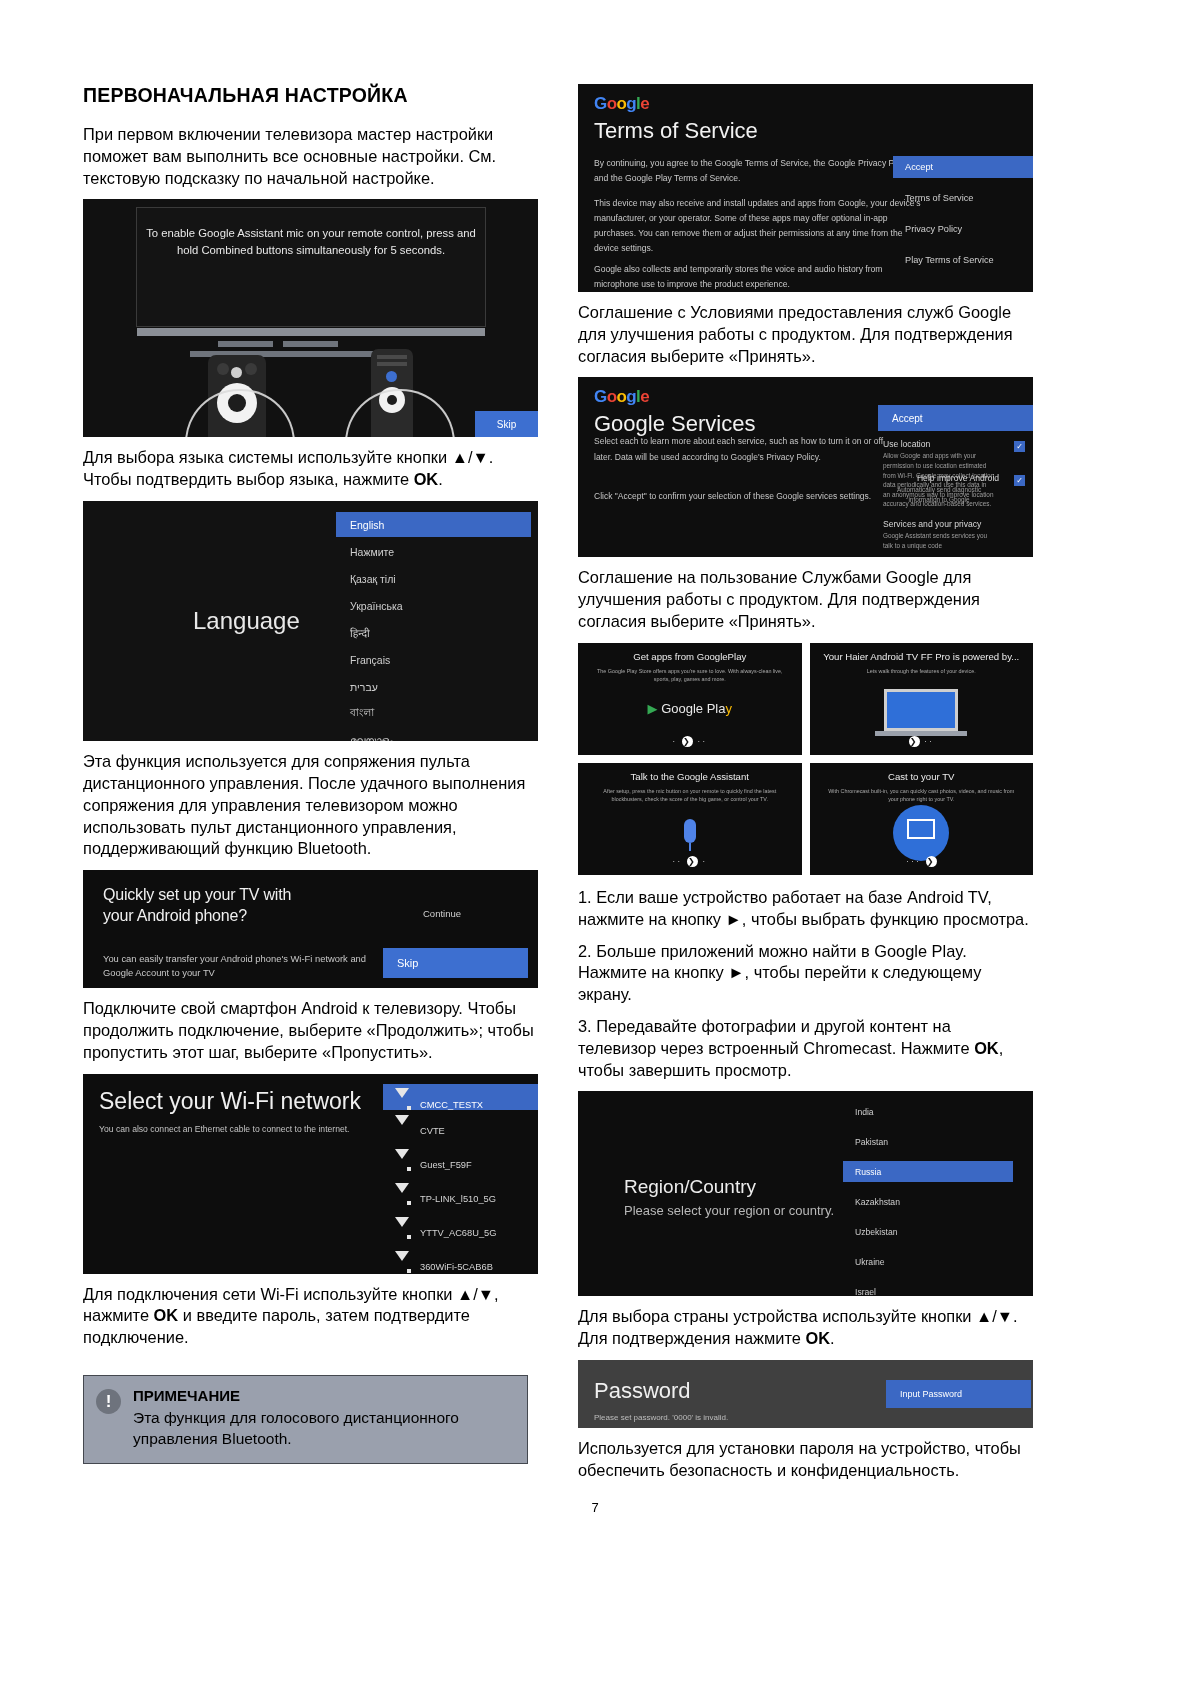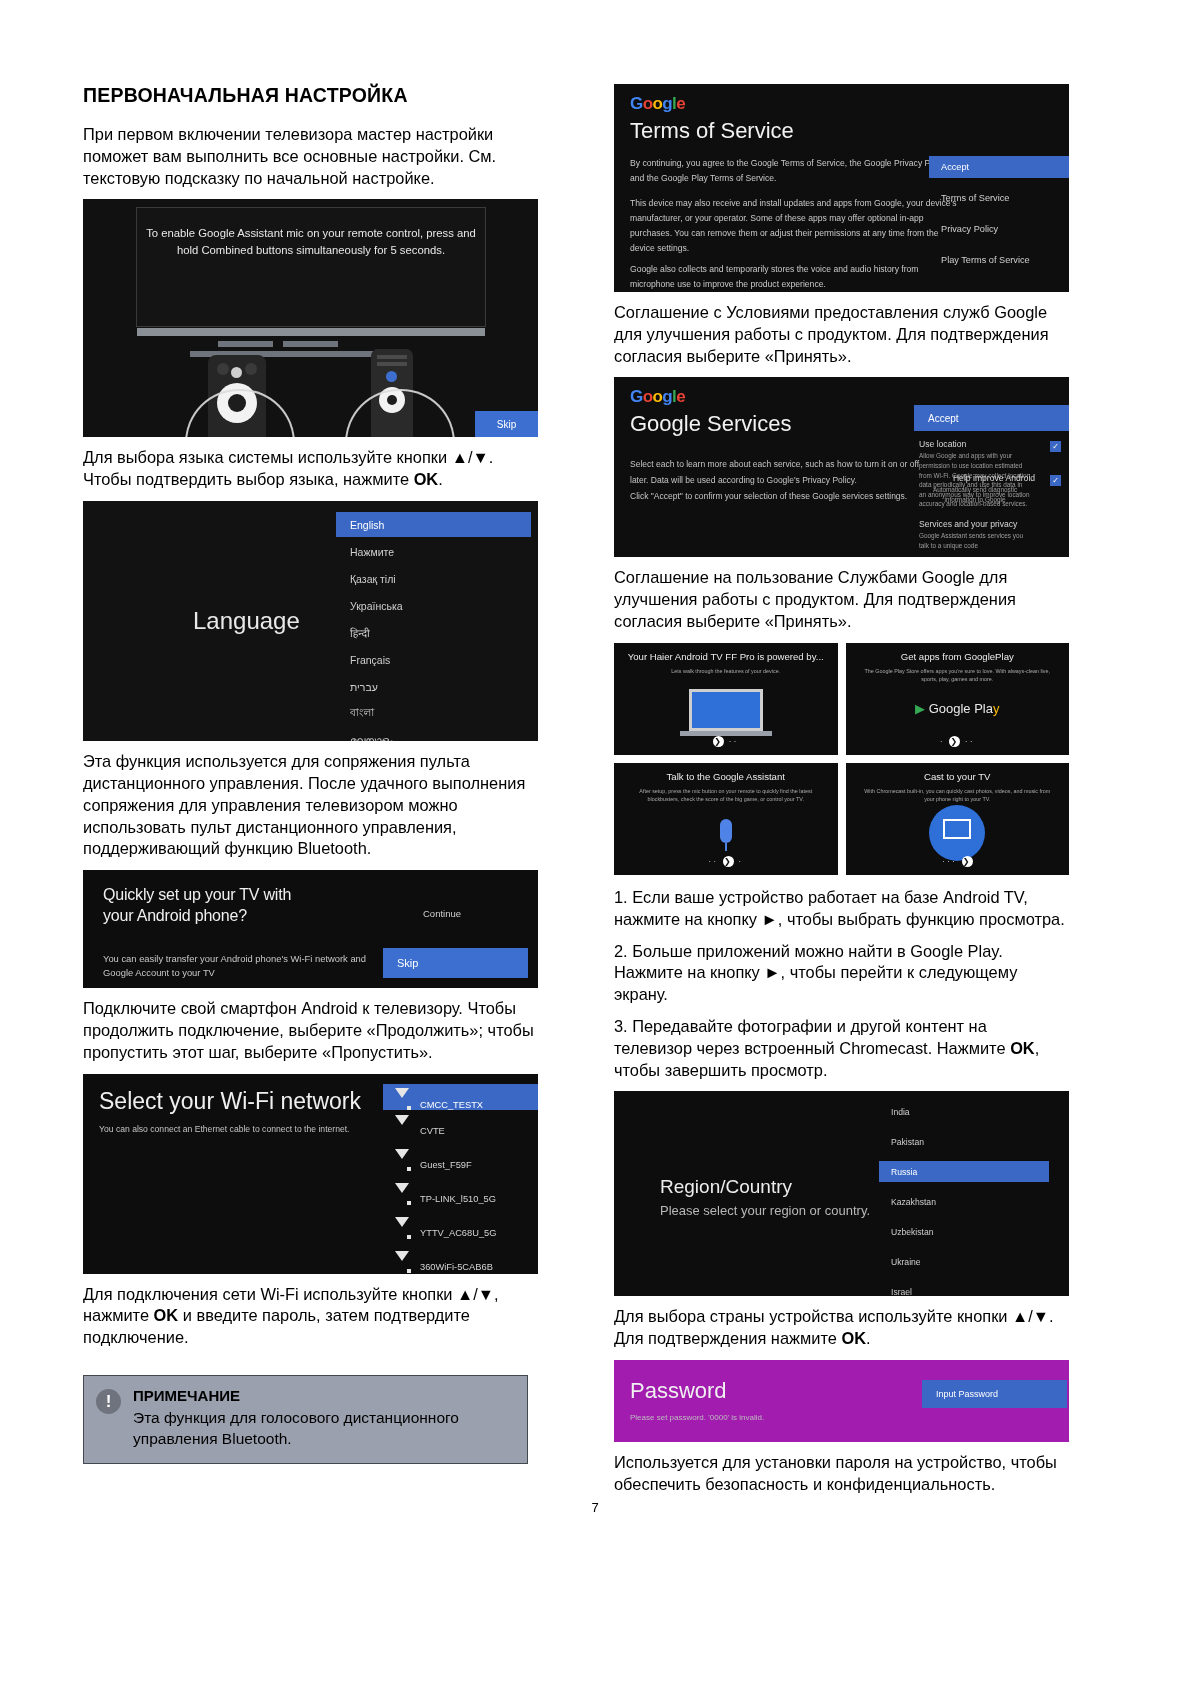--- a/index.html
+++ b/index.html
@@ -8,21 +8,21 @@
     background: #ffffff;
     font-family: "Liberation Sans", sans-serif;
     color: #000;
     position: relative;
     overflow: hidden;
   }
   .page { position: absolute; inset: 0; }
 
   .col { position: absolute; top: 84px; width: 455px; }
   .col-left  { left: 83px; }
-  .col-right { left: 578px; margin-left: 36px; }
+  .col-right { left: 578px; }
 
   h1.section-title {
     font-size: 19.5px; font-weight: bold; letter-spacing: .2px;
     margin-bottom: 17px;
   }
   p.body {
     font-size: 16.4px; line-height: 1.33; margin-bottom: 10px;
   }
   p.body b { font-weight: bold; }
 
@@ -162,21 +162,21 @@
   .dot-act{ display:inline-block; width:11px;height:11px;border-radius:50%;background:#fff;color:#111;
             font-size:8px; line-height:11px; text-align:center; vertical-align:middle; }
 
   .shot-final{ height:205px; background:#0d0d0d; position:relative; }
   .shot-final .t{ position:absolute; left:46px; top:85px; color:#ededed; font-size:19px; font-weight:300; }
   .shot-final .sub{ position:absolute; left:46px; top:112px; color:#b8b8b8; font-size:13px; }
   .shot-final .list{ position:absolute; left:265px; top:10px; width:170px; }
   .shot-final .li{ height:21px; display:flex; align-items:center; padding-left:12px; color:#cfcfcf; font-size:8.6px; margin-bottom:9px; }
   .shot-final .li.sel{ background:#3b68c4; color:#fff; }
 
-  .pwd{ height:82px; background:#a21caf; position:relative; }
+  .pwd{ height:68px; background:#404040; position:relative; }
   .pwd .t{ position:absolute; left:16px; top:18px; color:#f0f0f0; font-size:22px; font-weight:300; }
   .pwd .sub{ position:absolute; left:16px; top:53px; color:#bdbdbd; font-size:8px; }
   .pwd .btn{ position:absolute; left:308px; top:20px; width:145px; height:28px; background:#3b68c4;
              color:#fff; font-size:9px; display:flex; align-items:center; padding-left:14px; }
 
   .pageno{ position:absolute; left:0; right:0; top:1500px; text-align:center; font-size:13px; }
 </style>
 </head>
 <body>
 
@@ -309,21 +309,21 @@
       </div>
     </div>
 
     <p class="body">Соглашение с Условиями предоставления служб Google для улучшения работы с продуктом. Для подтверждения согласия выберите «Принять».</p>
 
     <div class="shot sG gsv">
       <div class="glogo goog">
         <i class="g1">G</i><i class="g2">o</i><i class="g3">o</i><i class="g4">g</i><i class="g5">l</i><i class="g6">e</i>
       </div>
       <div class="h">Google Services</div>
-      <div class="p" style="top:80px;">Select each to learn more about each service, such as how to turn it on or off later. Data will be used according to Google's Privacy Policy.</div>
+      <div class="p" style="top:57px;">Select each to learn more about each service, such as how to turn it on or off later. Data will be used according to Google's Privacy Policy.</div>
       <div class="p" style="top:112px;">Click "Accept" to confirm your selection of these Google services settings.</div>
       <div class="accept">Accept</div>
 
       <div class="opt" style="top:62px;">
         <div class="ti">Use location</div>
         <div class="de">Allow Google and apps with your permission to use location estimated from Wi-Fi. Google may collect location data periodically and use this data in an anonymous way to improve location accuracy and location-based services.</div>
         <div class="chk" style="top:2px;">✓</div>
       </div>
       <div class="opt" style="top:96px;text-align:center;">
         <div class="ti">Help improve Android</div>
@@ -332,34 +332,34 @@
       </div>
       <div class="opt" style="top:142px;">
         <div class="ti">Services and your privacy</div>
         <div class="de">Google Assistant sends services you talk to a unique code</div>
       </div>
     </div>
 
     <p class="body">Соглашение на пользование Службами Google для улучшения работы с продуктом. Для подтверждения согласия выберите «Принять».</p>
 
     <div class="tiles">
+      <div class="tile">
+        <div class="th">Get apps from GooglePlay</div>
+        <div class="td">The Google Play Store offers apps you're sure to love. With always-clean live, sports, play, games and more.</div>
+        <div style="position:absolute;left:50%;top:58px;transform:translateX(-50%);color:#e8e8e8;font-size:13px;">
+          <span style="color:#34a853;">▶</span> Google Pla<span style="color:#fbbc05;">y</span>
+        </div>
+        <div class="dots">· <span class="dot-act">❯</span> ··</div>
+      </div>
       <div class="tile">
         <div class="th">Your Haier Android TV FF Pro is powered by...</div>
         <div class="td">Lets walk through the features of your device.</div>
         <div style="position:absolute;left:50%;top:46px;transform:translateX(-50%);width:74px;height:42px;background:#2f6fd8;border:3px solid #cfcfcf;"></div>
         <div style="position:absolute;left:50%;top:88px;transform:translateX(-50%);width:92px;height:5px;background:#9aa0aa;"></div>
         <div class="dots"><span class="dot-act">❯</span> ··</div>
-      </div>
-      <div class="tile">
-        <div class="th">Get apps from GooglePlay</div>
-        <div class="td">The Google Play Store offers apps you're sure to love. With always-clean live, sports, play, games and more.</div>
-        <div style="position:absolute;left:50%;top:58px;transform:translateX(-50%);color:#e8e8e8;font-size:13px;">
-          <span style="color:#34a853;">▶</span> Google Pla<span style="color:#fbbc05;">y</span>
-        </div>
-        <div class="dots">· <span class="dot-act">❯</span> ··</div>
       </div>
       <div class="tile">
         <div class="th">Talk to the Google Assistant</div>
         <div class="td">After setup, press the mic button on your remote to quickly find the latest blockbusters, check the score of the big game, or control your TV.</div>
         <div style="position:absolute;left:50%;top:56px;transform:translateX(-50%);width:12px;height:24px;border-radius:7px;background:#4f83e8;"></div>
         <div style="position:absolute;left:50%;top:80px;transform:translateX(-50%);width:2px;height:8px;background:#4f83e8;"></div>
         <div class="dots">·· <span class="dot-act">❯</span> ·</div>
       </div>
       <div class="tile">
         <div class="th">Cast to your TV</div>

